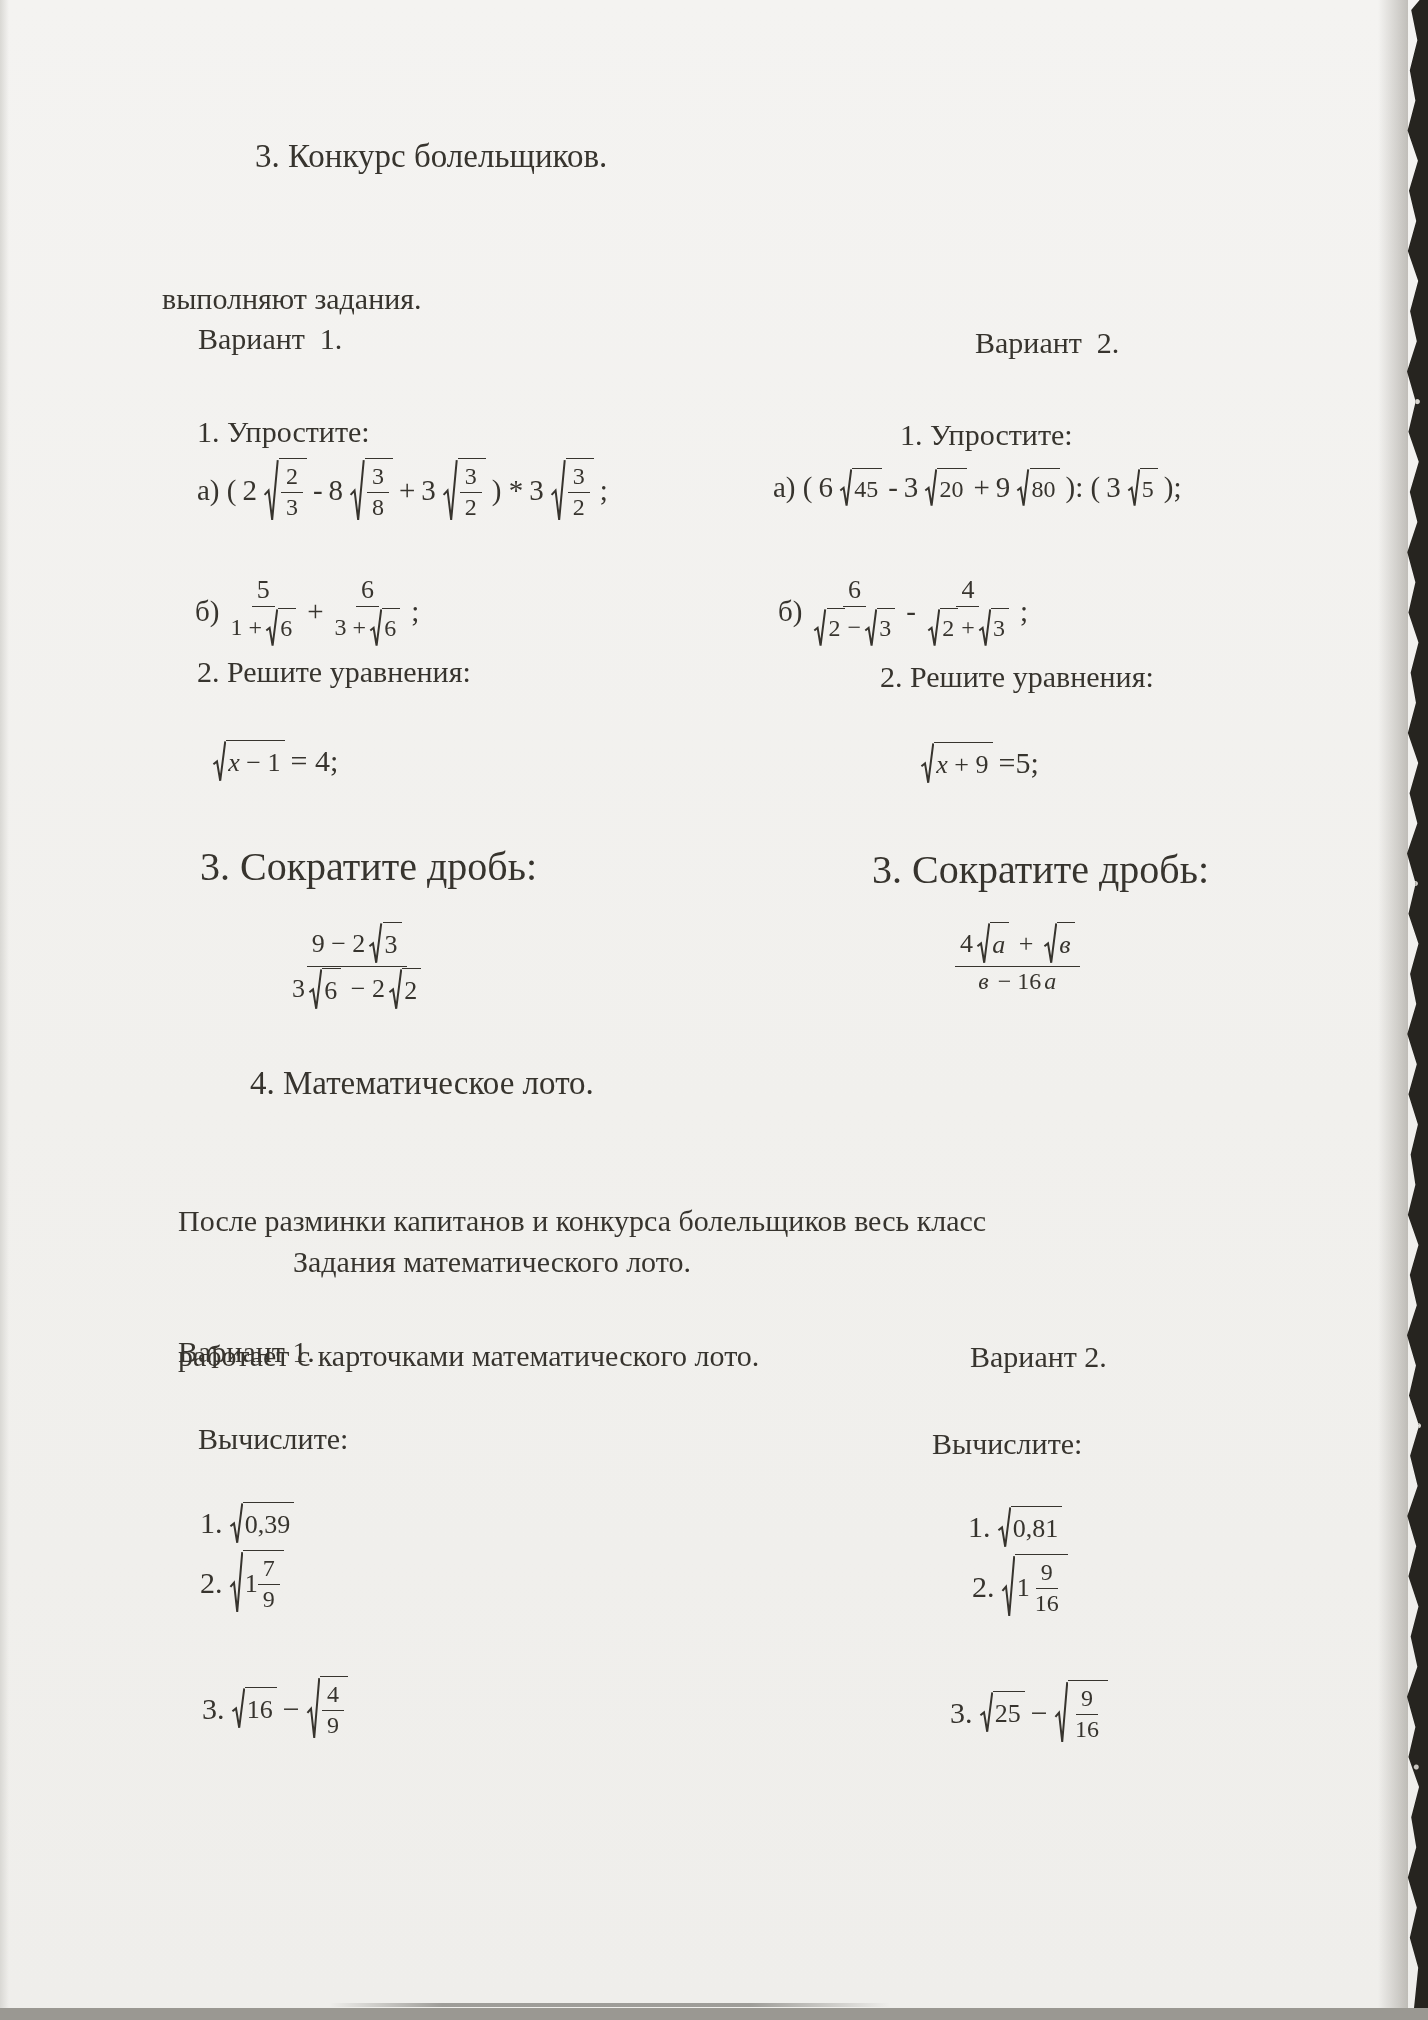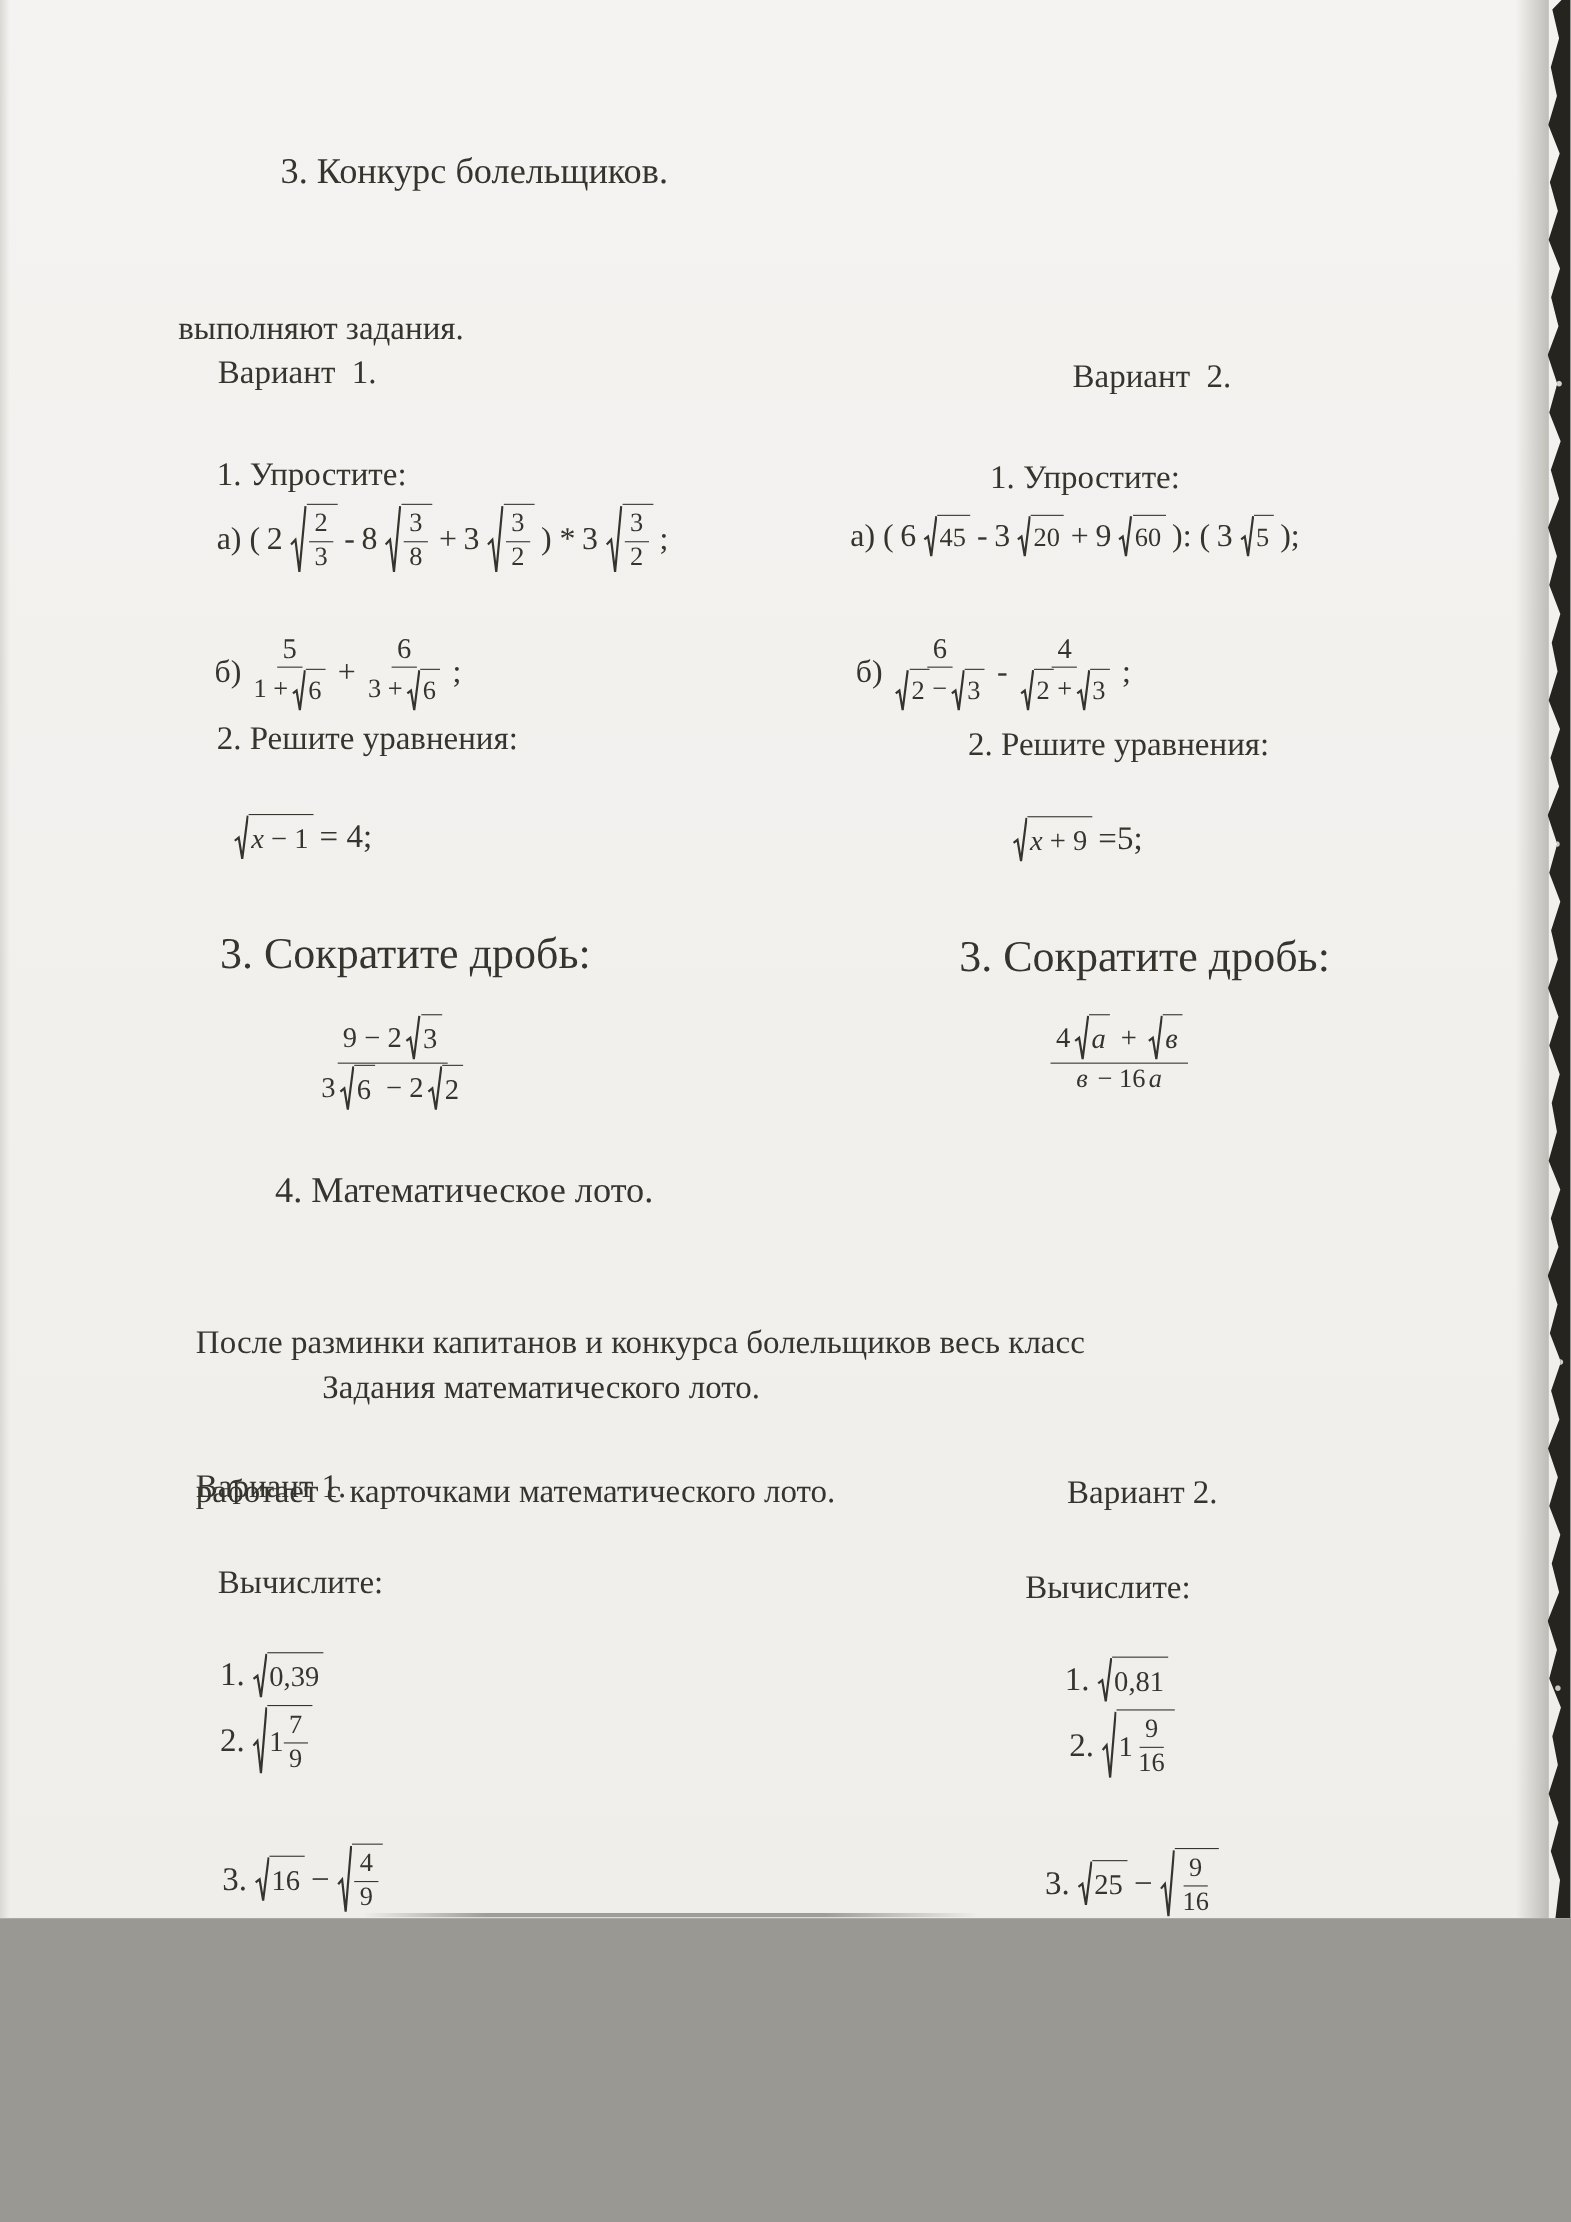--- a/index.html
+++ b/index.html
@@ -1,18 +1,18 @@
 <!DOCTYPE html>
 <html><head>
 <meta charset="utf-8">
 <style>
   * { margin:0; padding:0; box-sizing:border-box; }
   html,body { background:#9a9892; }
   .page {
-    position:relative; width:1428px; height:1744px; overflow:hidden;
+    position:relative; width:1428px; height:2008px; overflow:hidden;
     background:linear-gradient(180deg,#f4f3f1 0%,#f1f0ed 55%,#efeeeb 100%);
     font-family:"Liberation Serif","DejaVu Serif",serif;
     color:#37342e;
   }
   .abs { position:absolute; white-space:pre; }
   .fs24{font-size:24px} .fs26{font-size:26px} .fs29{font-size:29px}
   .fs30{font-size:30px} .fs31{font-size:40px} .fs33{font-size:33px}
   .para { line-height:1.5; }
   .it { font-style:italic; }
 
@@ -95,21 +95,21 @@
         </svg><span class="rad">45</span></span>
     <span>-</span>
     <span>3</span>
     <span class="sqrt fs24"><svg class="rsign" viewBox="0 0 20 60" preserveAspectRatio="none">
           <path d="M2 34 L7 30 L11.5 57 L18.5 2" fill="none" stroke="currentColor" stroke-width="2" vector-effect="non-scaling-stroke"></path>
         </svg><span class="rad">20</span></span>
     <span>+</span>
     <span>9</span>
     <span class="sqrt fs24"><svg class="rsign" viewBox="0 0 20 60" preserveAspectRatio="none">
           <path d="M2 34 L7 30 L11.5 57 L18.5 2" fill="none" stroke="currentColor" stroke-width="2" vector-effect="non-scaling-stroke"></path>
-        </svg><span class="rad">60</span></span>
+        </svg><span class="rad">80</span></span>
     <span>): (</span>
     <span>3</span>
     <span class="sqrt fs24"><svg class="rsign" viewBox="0 0 20 60" preserveAspectRatio="none">
           <path d="M2 34 L7 30 L11.5 57 L18.5 2" fill="none" stroke="currentColor" stroke-width="2" vector-effect="non-scaling-stroke"></path>
         </svg><span class="rad">5</span></span>
     <span>);</span>
   </div>
 
   <div class="abs math fs29" style="left:195px;top:575px">
     <span>б)</span>

